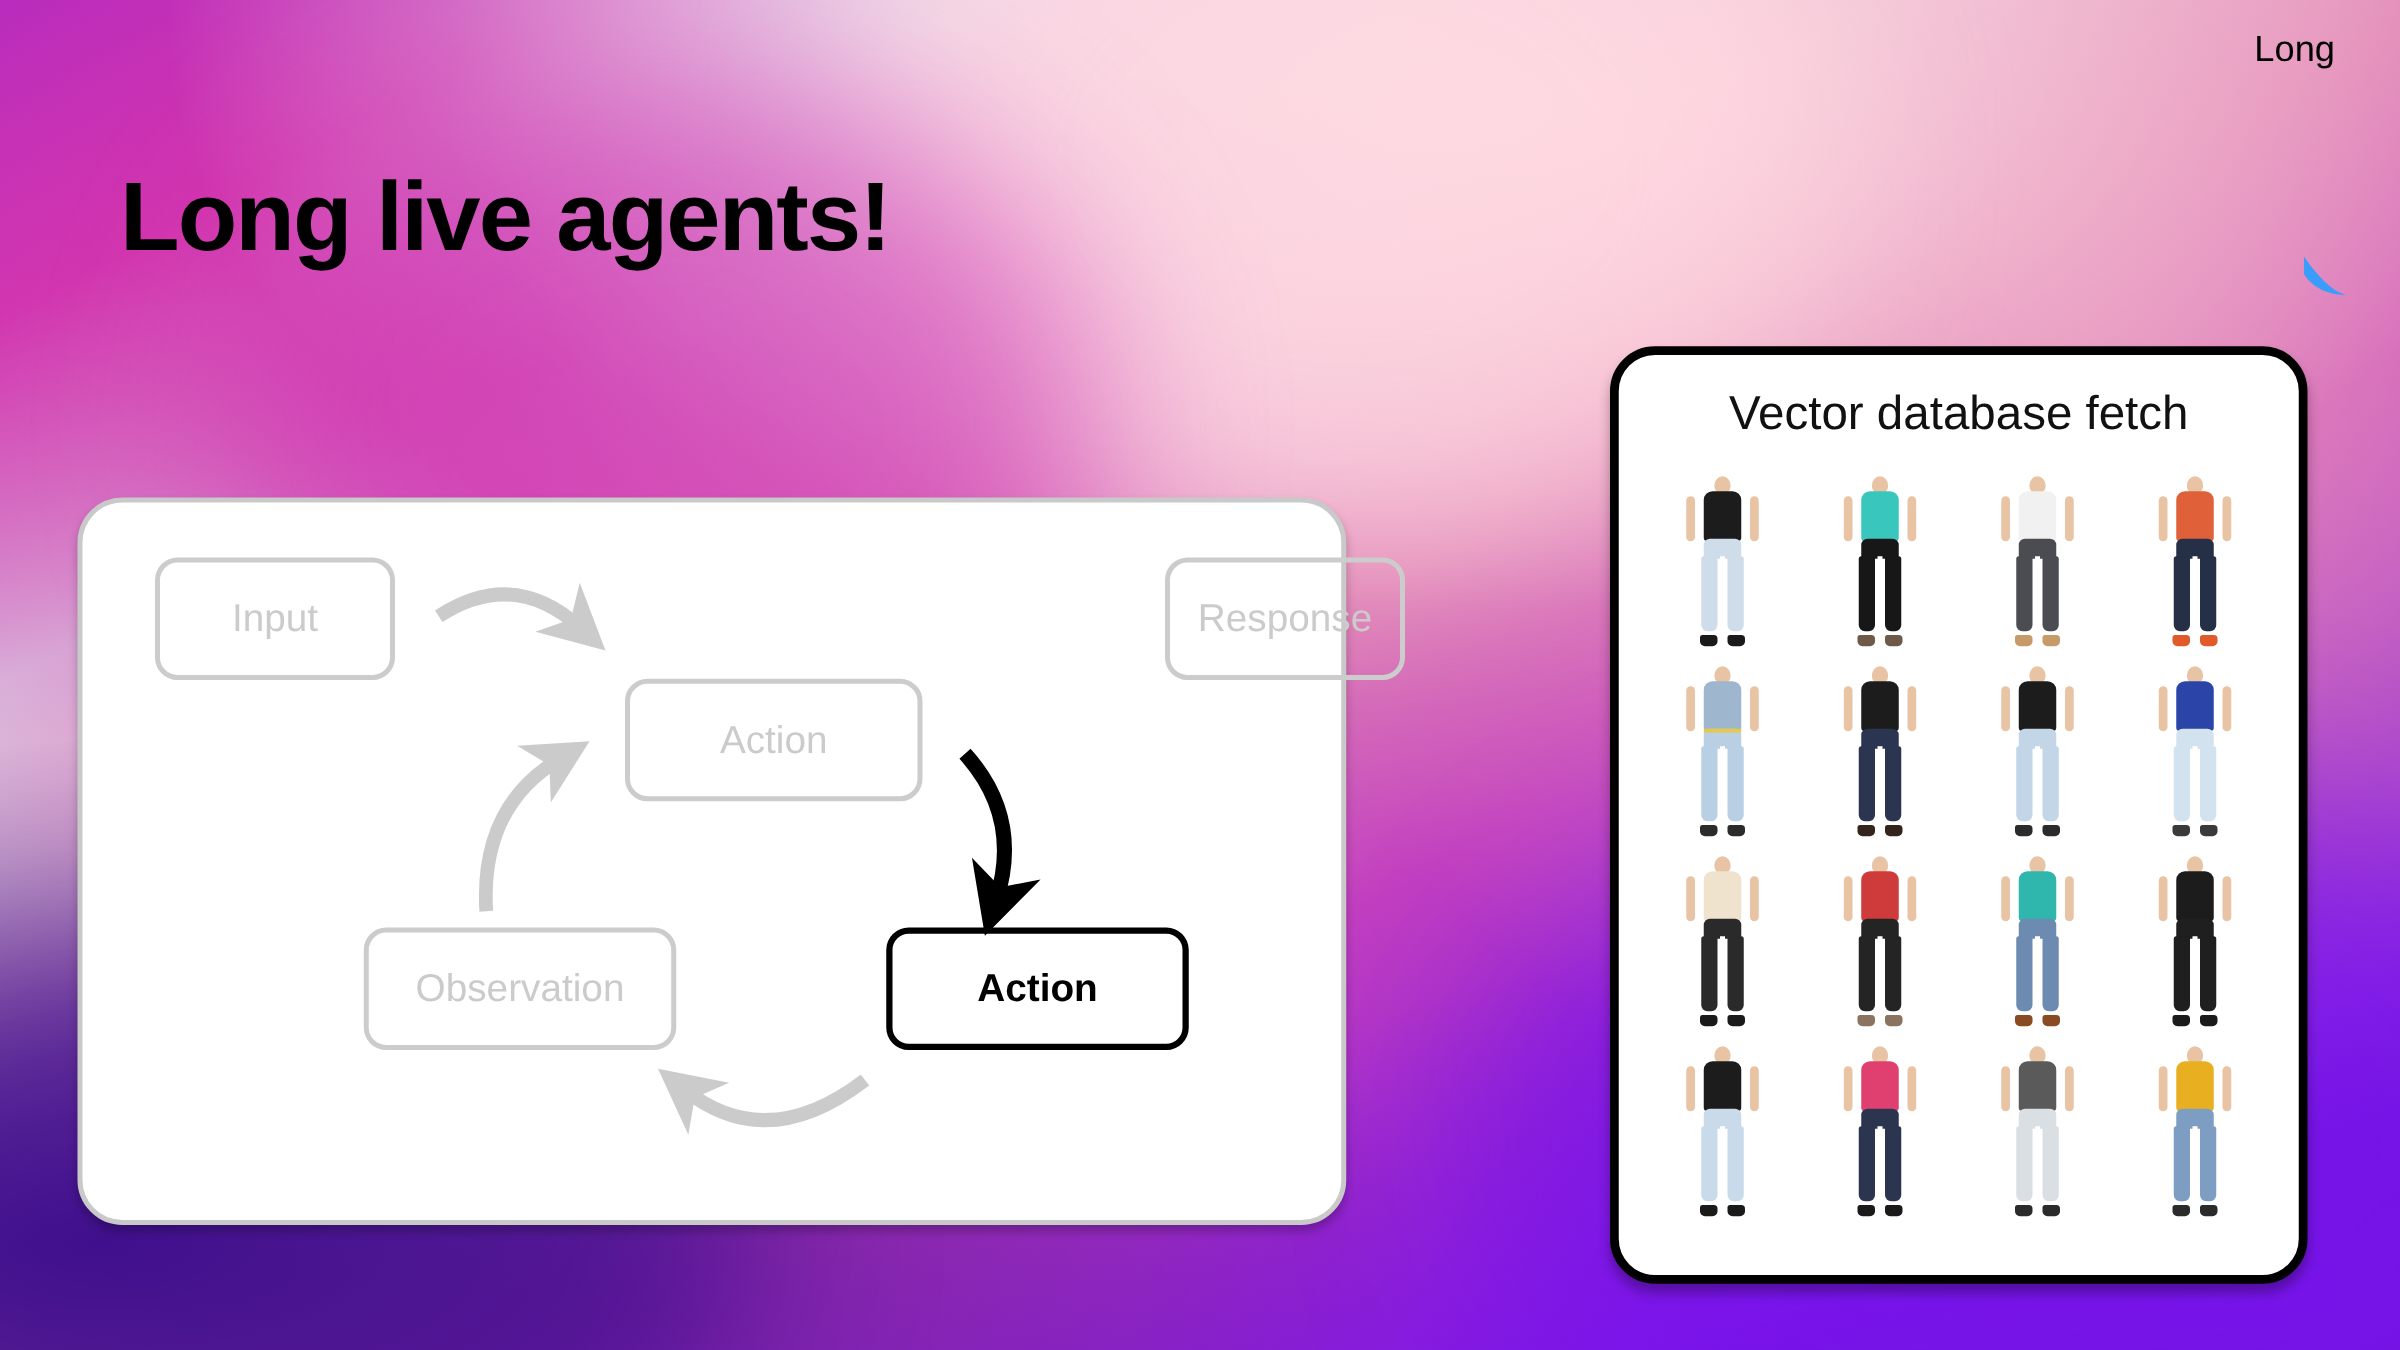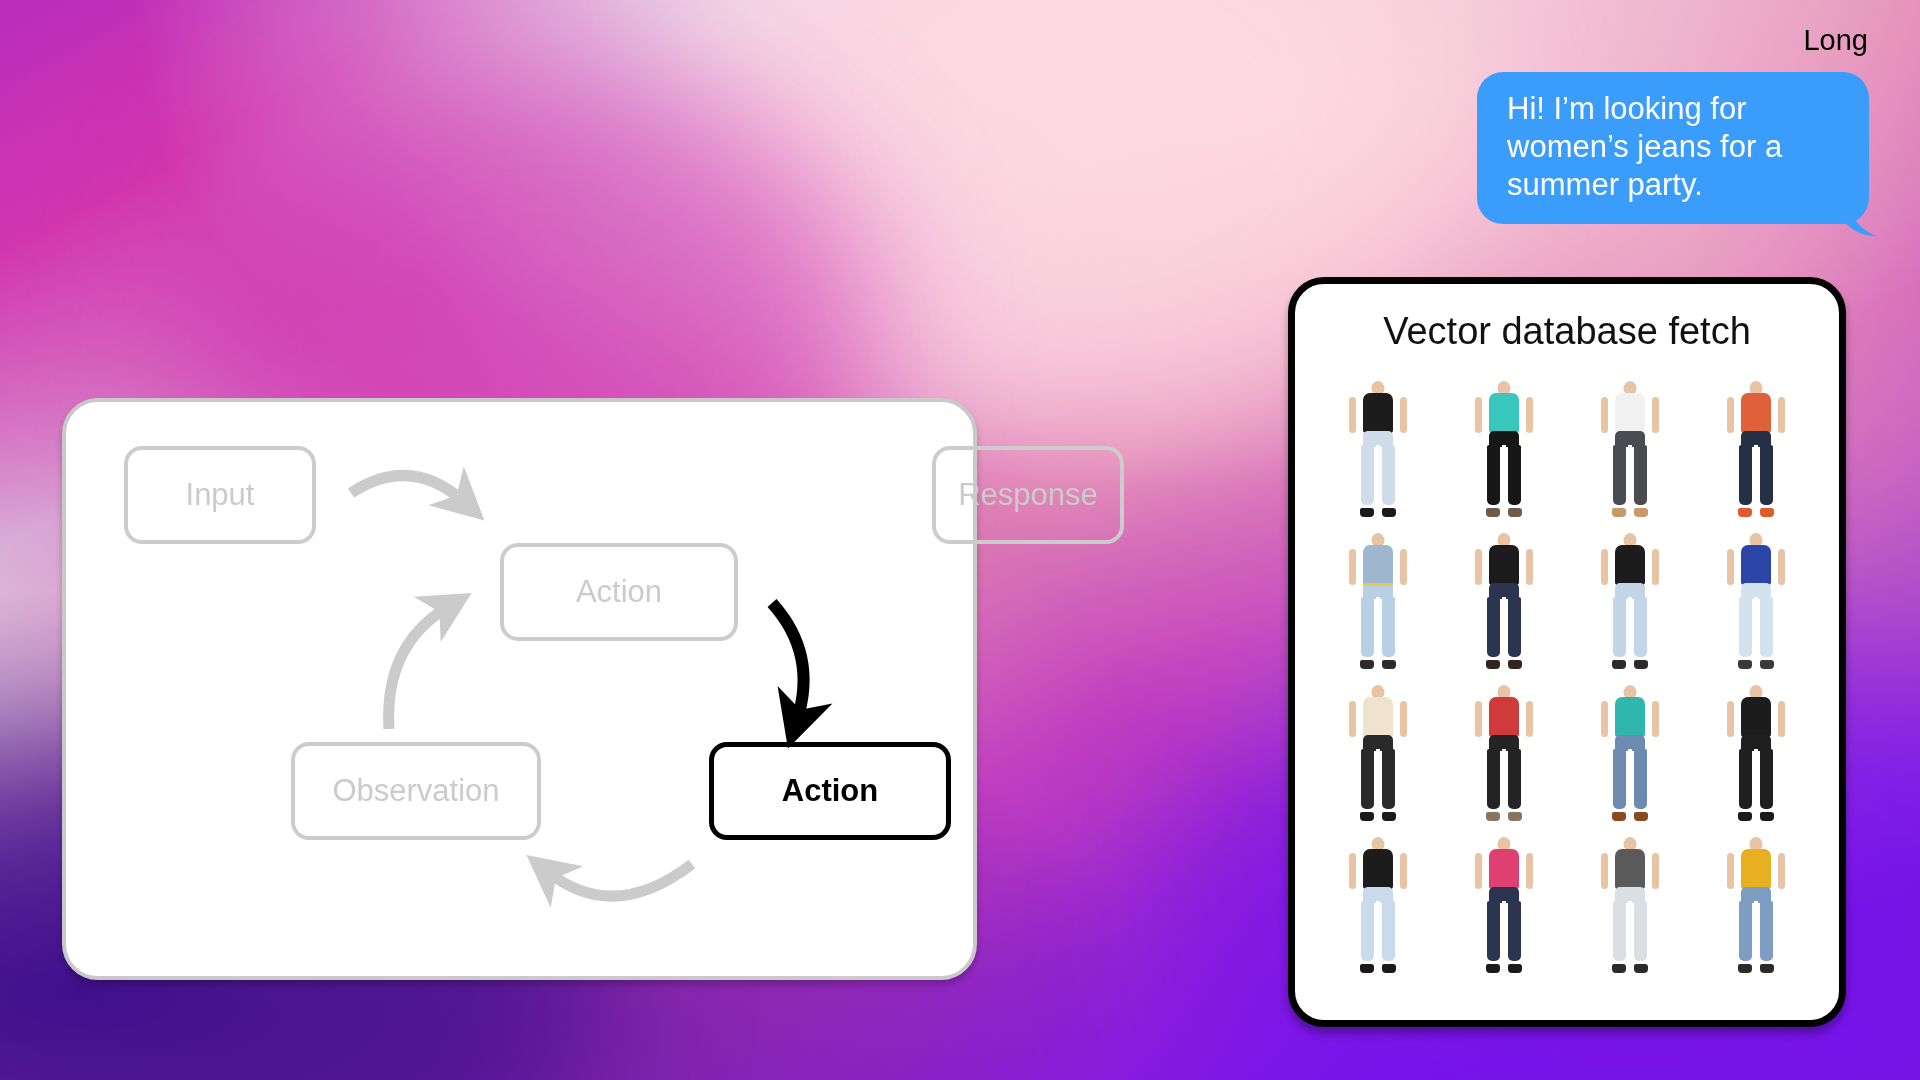--- a/index.html
+++ b/index.html
@@ -77,21 +77,21 @@
     width:34px; height:32px;
     background:#3b9dfb;
     border-bottom-right-radius:4px;
     clip-path: path("M0,0 C14,20 24,28 34,31 C18,31 6,24 0,14 Z");
   }
 
   
   #loop-card {
     position:absolute;
     left:62px; top:398px;
-    width:915px; height:582px;
+    width:1015px; height:582px;
     background:#fff;
     border:4px solid #c9c9c9;
     border-radius:36px;
     box-shadow:0 5px 7px rgba(0,0,0,0.22);
   }
   .node {
     position:absolute;
     display:flex;
     align-items:center;
     justify-content:center;
@@ -169,25 +169,23 @@
 </head>
 <body>
 
 <div id="slide">
 
   <div class="blob" style="left:700px; top:-180px; width:760px; height:620px; background:rgba(255,214,222,0.65);"></div>
   <div class="blob" style="left:180px; top:60px; width:700px; height:560px; background:rgba(206,48,176,0.55);"></div>
   <div class="blob" style="left:1180px; top:620px; width:900px; height:600px; background:rgba(120,20,235,0.55);"></div>
   <div class="blob" style="left:-200px; top:740px; width:800px; height:520px; background:rgba(58,12,140,0.60);"></div>
 
+  <h1 id="title">Long live agents!</h1>
 
   <div id="user-label">Long</div>
-  <div id="chat-bubble">
-    <div class="txt">Hi! I’m looking for women’s jeans for a summer party.</div>
-  </div>
   <div id="chat-tail"></div>
 
   <div id="loop-card">
 
     <svg id="loop-svg" viewBox="0 0 1117 582">
       <defs>
         <marker id="ah-dim" markerWidth="5.2" markerHeight="5.2" refX="2.4" refY="2.6" orient="auto" markerUnits="strokeWidth">
           <path d="M0.2,0.2 L4.9,2.6 L0.2,5.0 L1.5,2.6 Z" fill="#cbcbcb"></path>
         </marker>
         <marker id="ah-act" markerWidth="5.2" markerHeight="5.2" refX="2.4" refY="2.6" orient="auto" markerUnits="strokeWidth">

